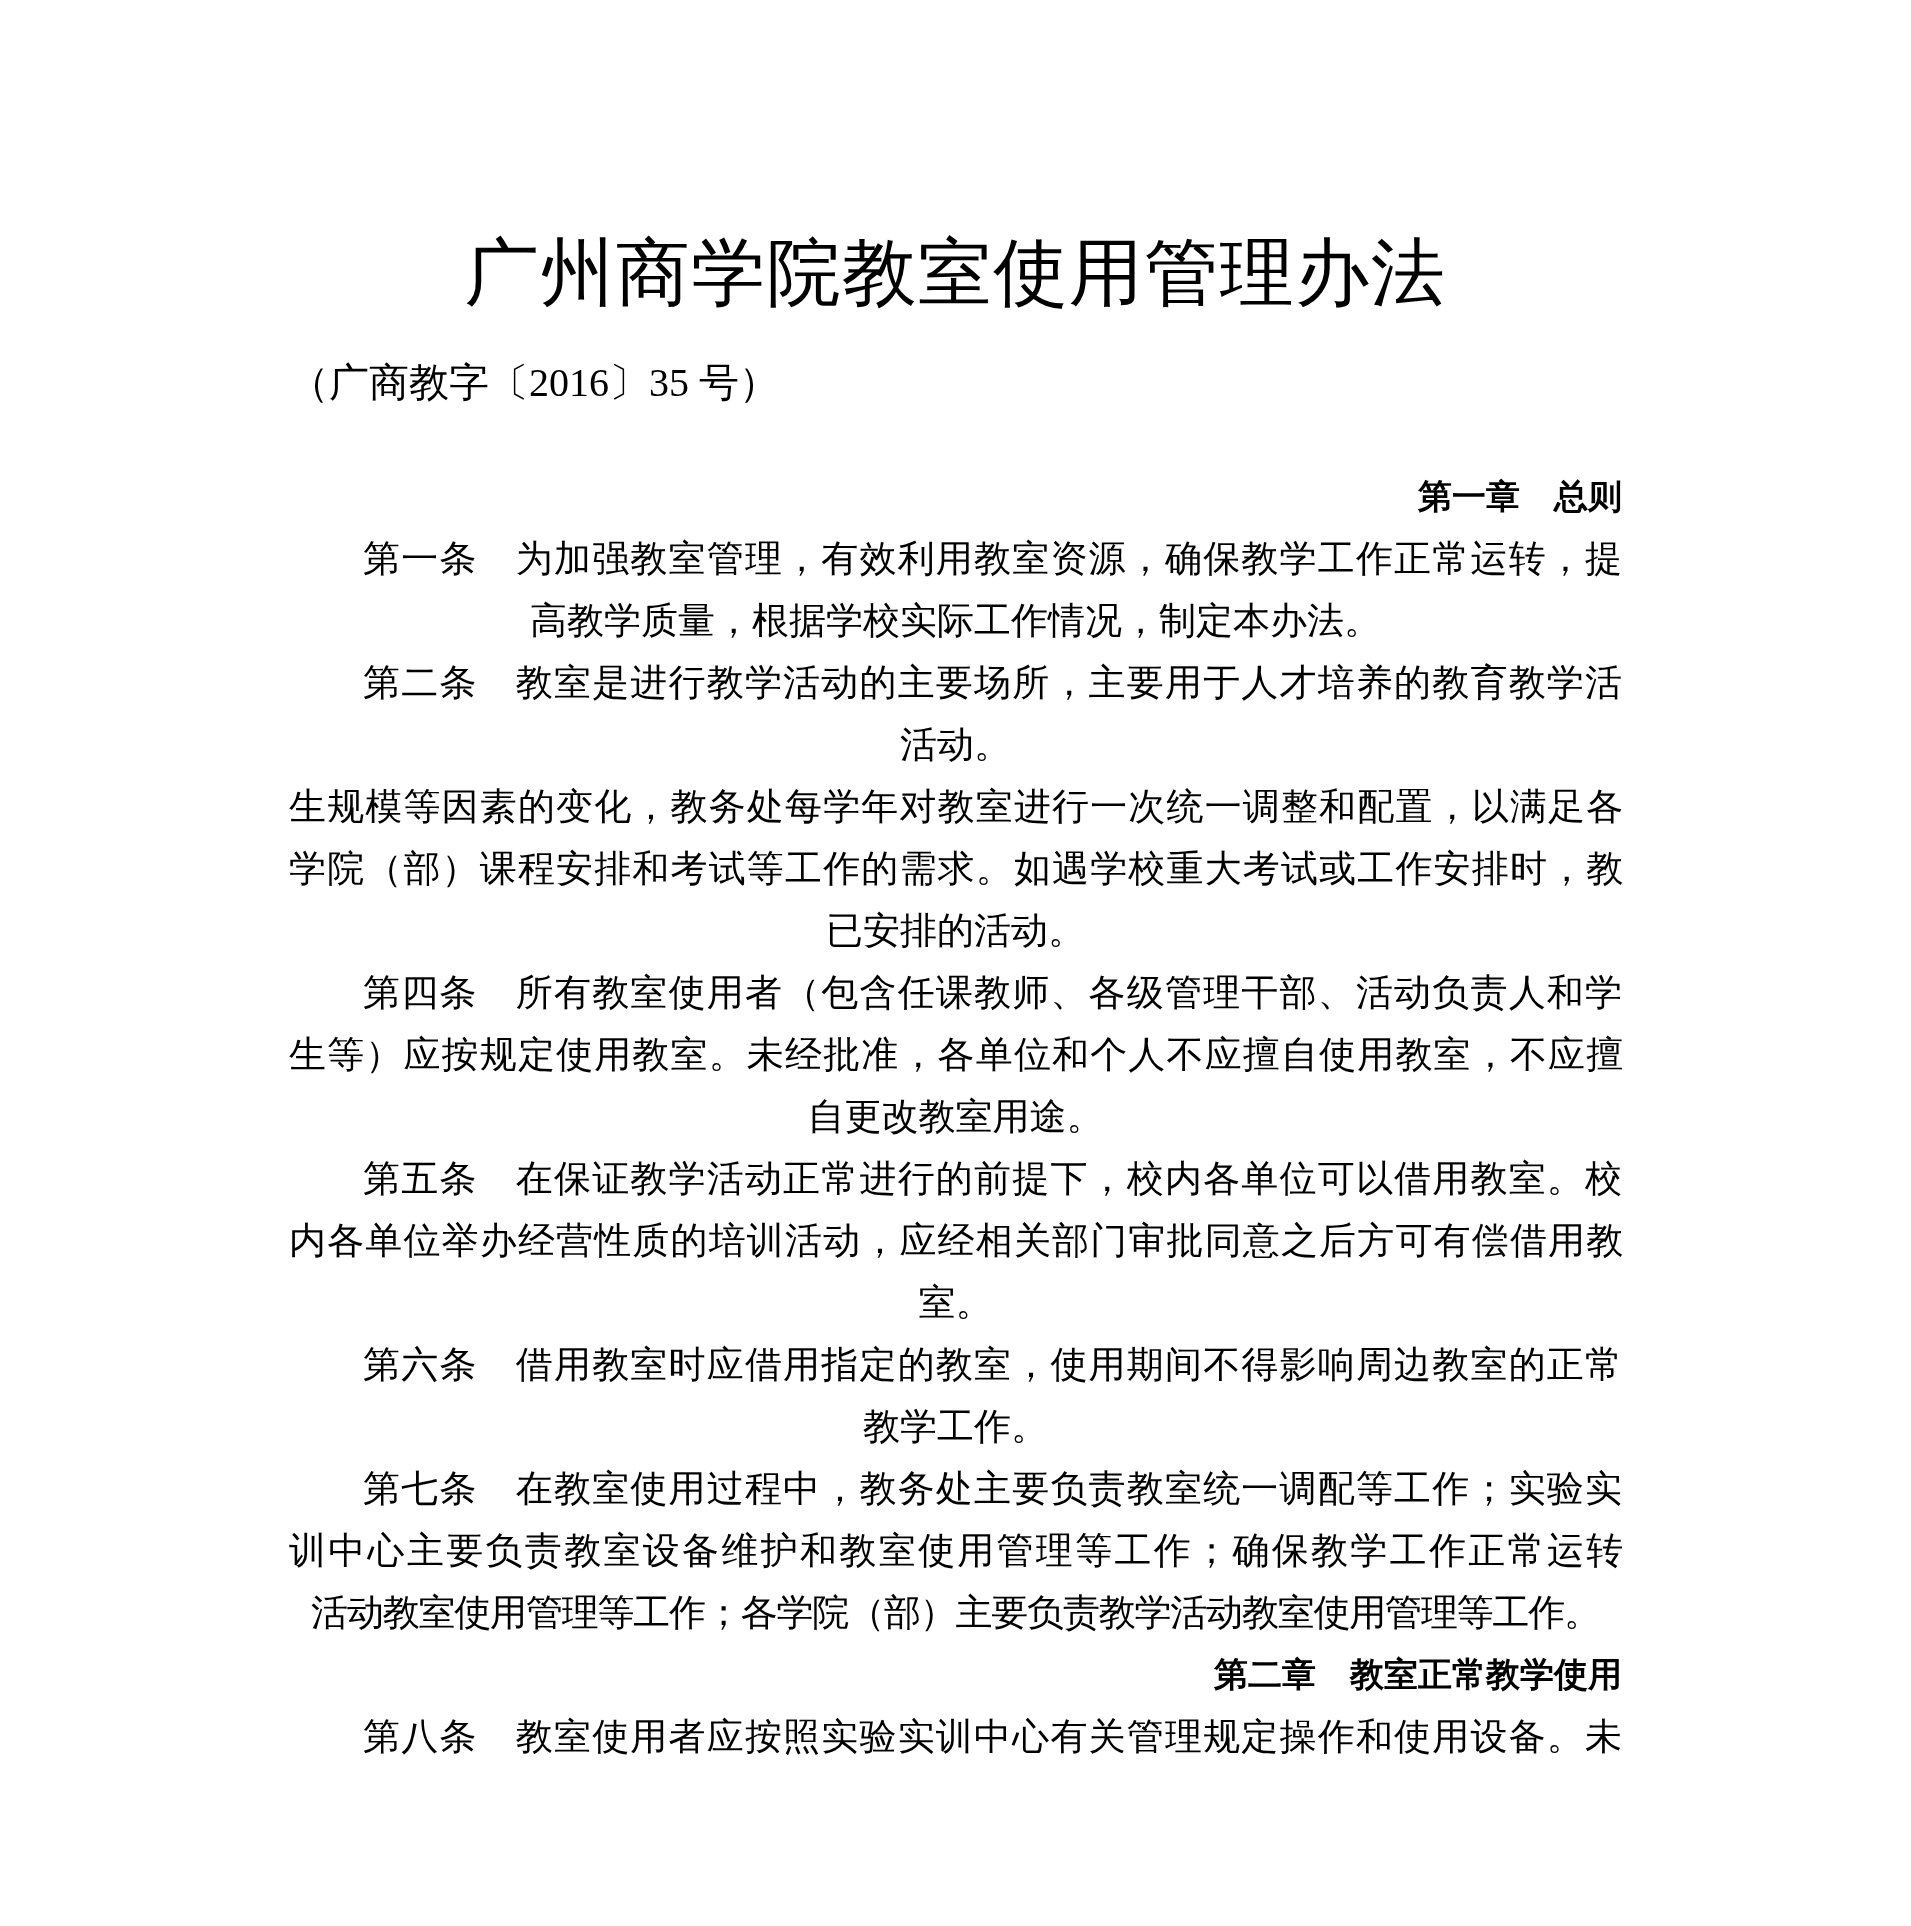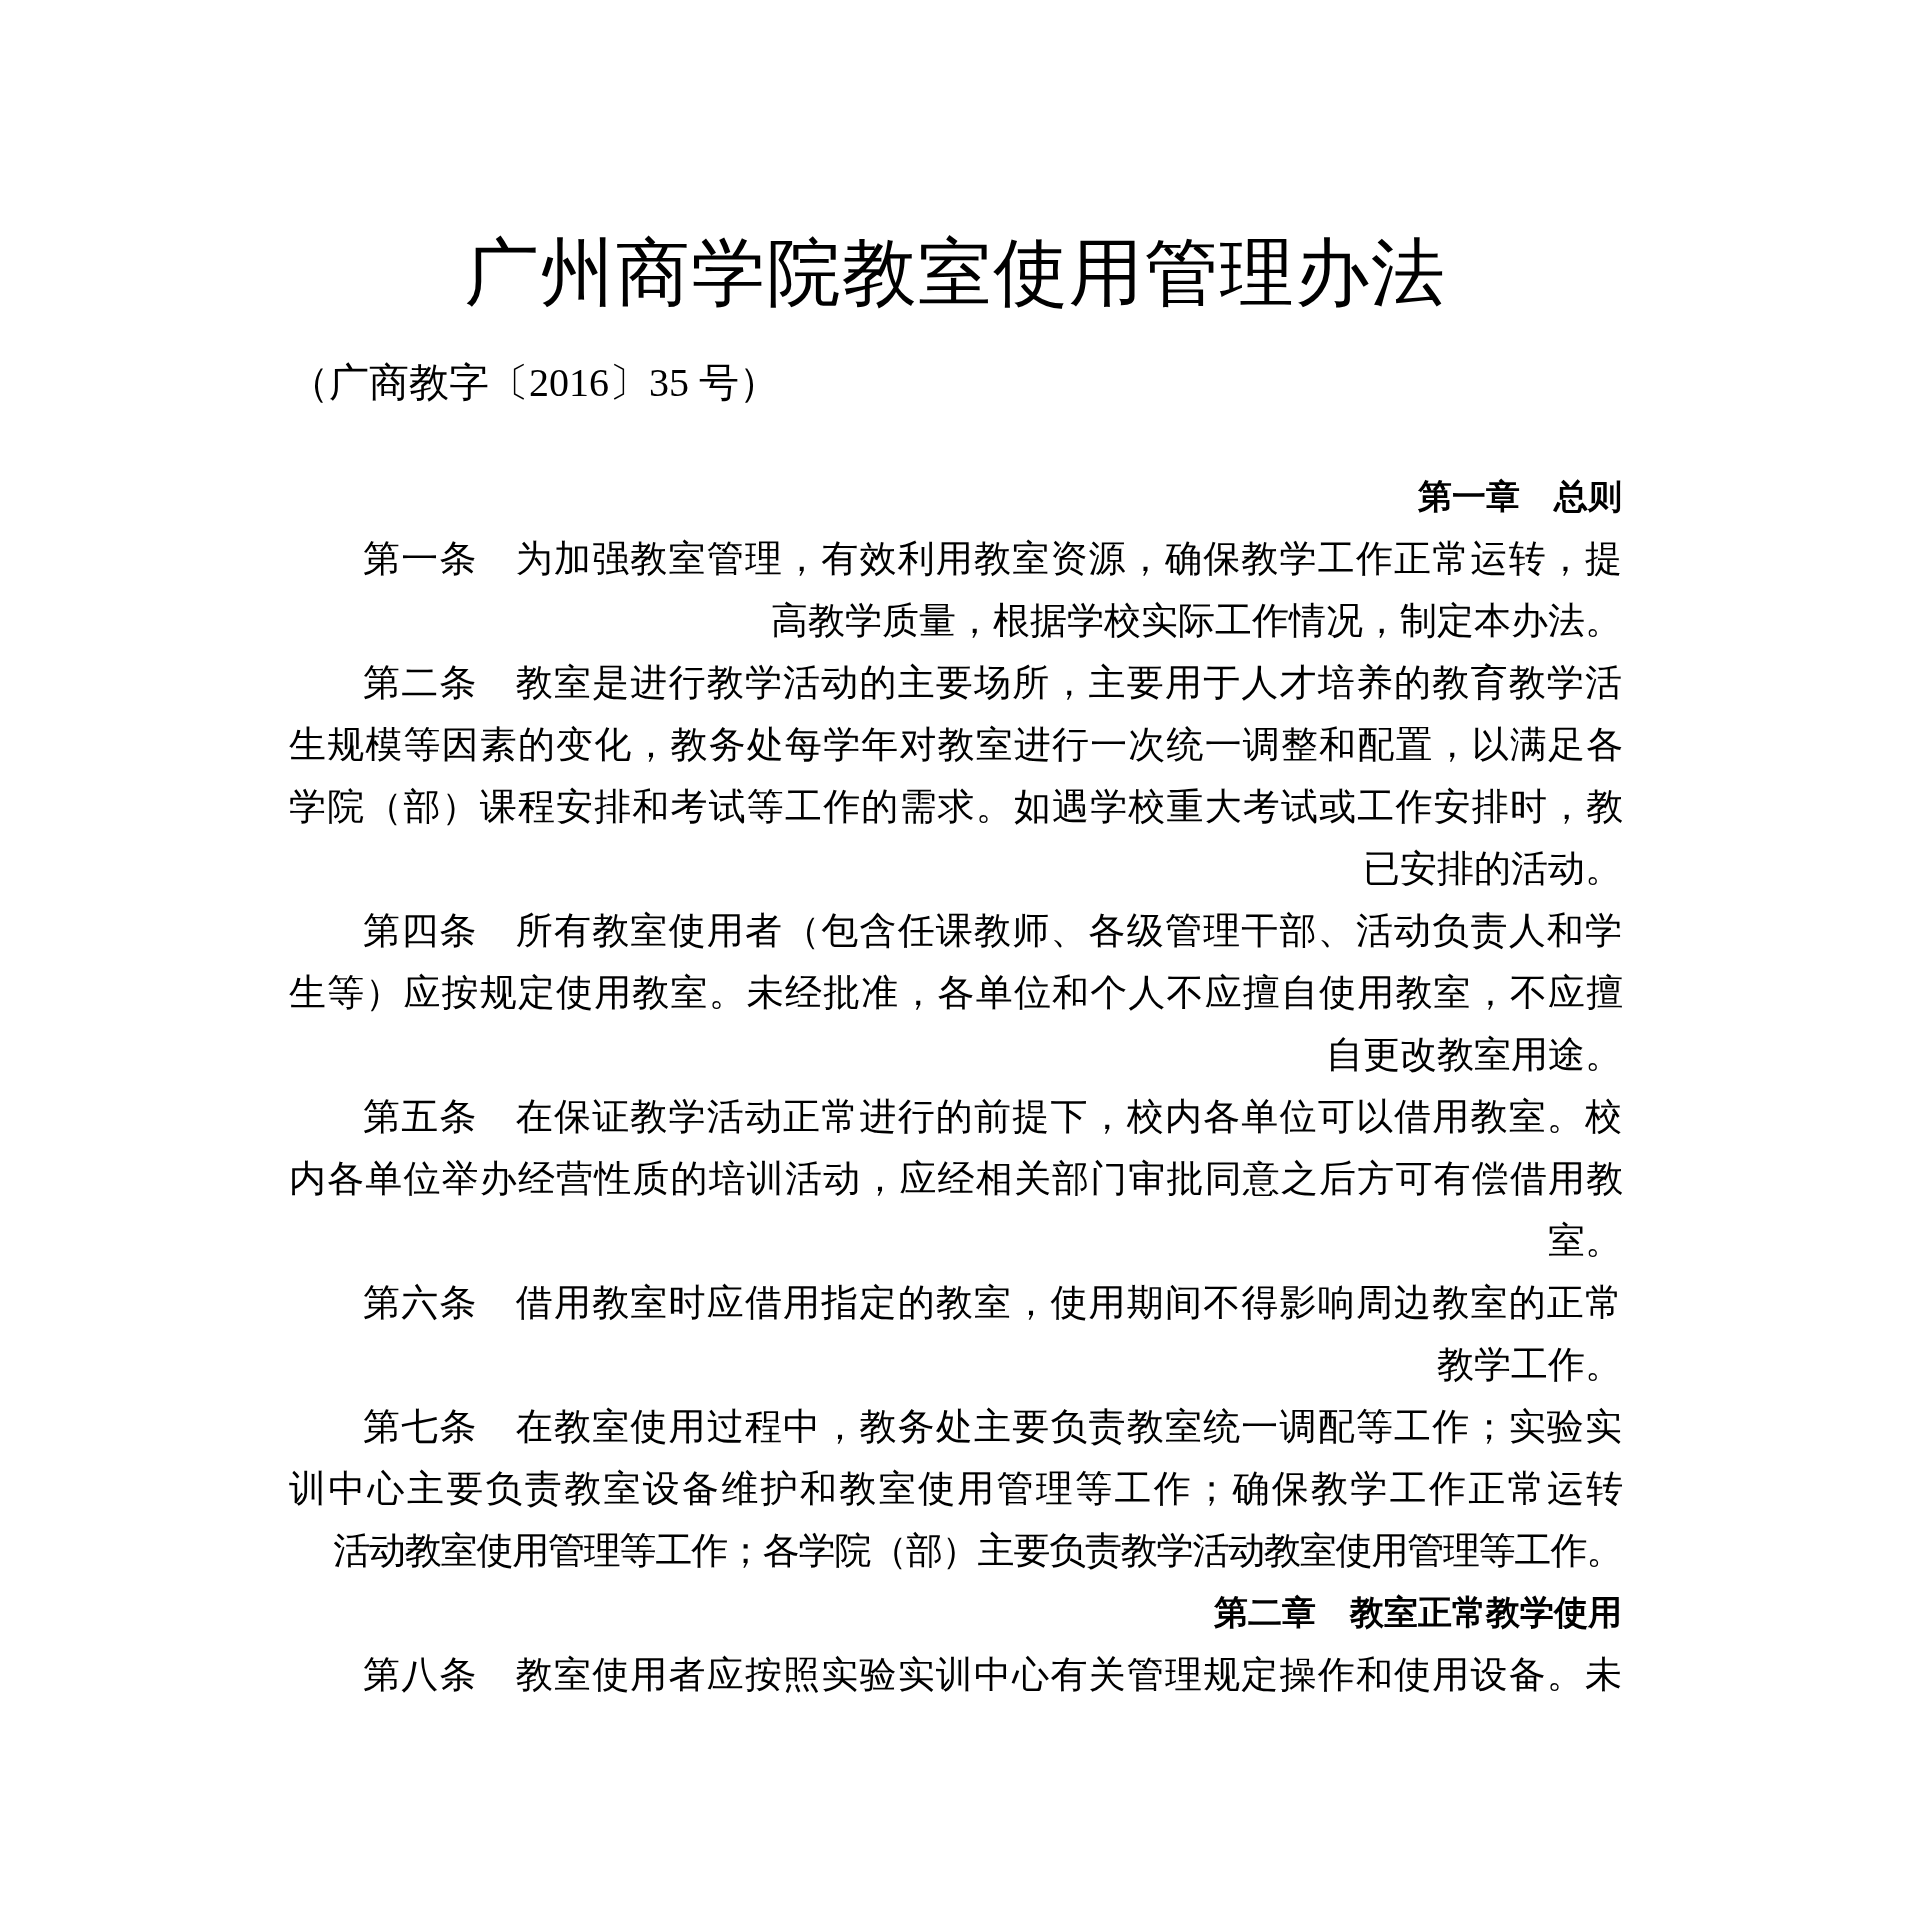--- a/index.html
+++ b/index.html
@@ -33,21 +33,21 @@
     font-weight:bold;
     text-align:right;
     line-height:62px;
     height:62px;
     white-space:nowrap;
   }
   .line {
     font-size:37px;
     line-height:62px;
     height:62px;
-    text-align:right;
+    text-align:center;
     white-space:nowrap;
   }
   .line.fill {
     white-space:normal;
     text-align:justify;
     text-align-last:justify;
     text-justify:inter-character;
   }
   .line.indent { text-indent:74px; }
   .line.tight { letter-spacing:-1.2px; }
@@ -58,20 +58,21 @@
 <div class="page">
   <div class="doc-title">广州商学院教室使用管理办法</div>
 
   <div class="doc-number">（广商教字〔2016〕35 号）</div>
 
   <div class="body-content">
       <div class="chapter-heading">第一章　总则</div>
       <div class="line indent fill">第一条　为加强教室管理，有效利用教室资源，确保教学工作正常运转，提</div>
       <div class="line">高教学质量，根据学校实际工作情况，制定本办法。</div>
       <div class="line indent fill">第二条　教室是进行教学活动的主要场所，主要用于人才培养的教育教学活</div>
+      <div class="line">活动。</div>
       <div class="line fill tight">生规模等因素的变化，教务处每学年对教室进行一次统一调整和配置，以满足各</div>
       <div class="line fill tight">学院（部）课程安排和考试等工作的需求。如遇学校重大考试或工作安排时，教</div>
       <div class="line">已安排的活动。</div>
       <div class="line indent fill">第四条　所有教室使用者（包含任课教师、各级管理干部、活动负责人和学</div>
       <div class="line fill tight">生等）应按规定使用教室。未经批准，各单位和个人不应擅自使用教室，不应擅</div>
       <div class="line">自更改教室用途。</div>
       <div class="line indent fill">第五条　在保证教学活动正常进行的前提下，校内各单位可以借用教室。校</div>
       <div class="line fill tight">内各单位举办经营性质的培训活动，应经相关部门审批同意之后方可有偿借用教</div>
       <div class="line">室。</div>
       <div class="line indent fill">第六条　借用教室时应借用指定的教室，使用期间不得影响周边教室的正常</div>

